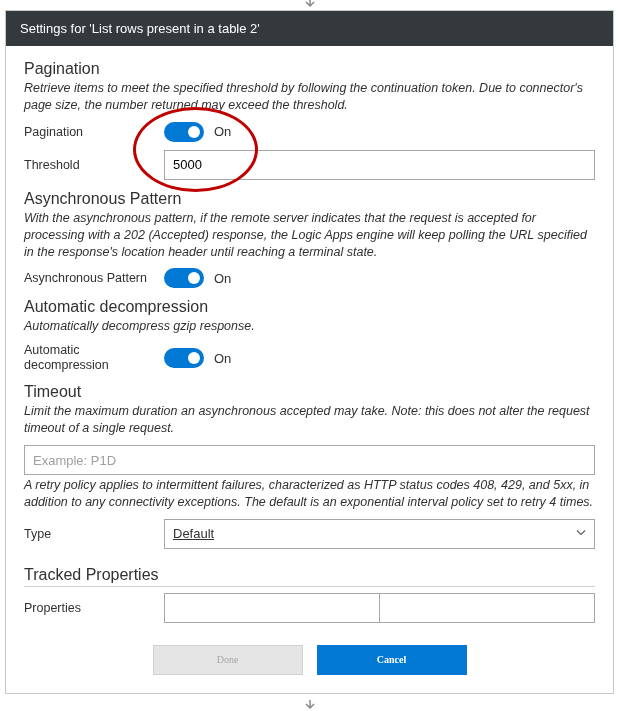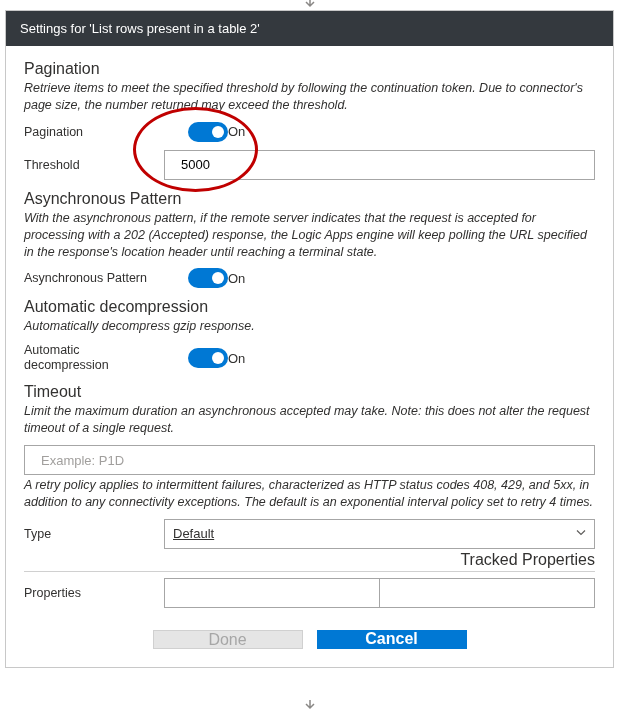--- a/index.html
+++ b/index.html
@@ -52,21 +52,21 @@
     font-size: 12.5px;
     color: #323130;
     flex-shrink: 0;
     display: flex;
     align-items: center;
     gap: 6px;
   }
   .toggle-wrap {
     display: flex;
     align-items: center;
-    margin-left: 24px;
+    gap: 10px;
   }
   .toggle {
     width: 40px;
     height: 20px;
     border-radius: 10px;
     background: #0078d4;
     position: relative;
     cursor: pointer;
   }
   .toggle::after {
@@ -80,21 +80,21 @@
     right: 4px;
   }
   .toggle-label {
     font-size: 13px;
     color: #323130;
   }
   .text-input {
     flex: 1;
     height: 30px;
     border: 1px solid #a6a6a6;
-    padding: 0 16px;
+    padding: 0 8px;
     font-size: 13px;
     font-family: inherit;
   }
   .text-input::placeholder { color: #a19f9d; }
   .select-wrap {
     flex: 1;
     position: relative;
   }
   .select {
     width: 100%;
@@ -126,23 +126,23 @@
   }
   .prop-cell + .prop-cell { border-left: none; }
   .buttons {
     display: flex;
     justify-content: center;
     gap: 14px;
     margin-top: 22px;
   }
   .btn {
     width: 150px;
-    height: 19px;
-    font-size: 16px;
-    font-family: Liberation Sans, sans-serif;
+    height: 30px;
+    font-size: 10px;
+    font-family: Liberation Serif, serif;
     border: none;
     cursor: pointer;
   }
   .btn-done {
     background: #e5e5e5;
     color: #a6a6a6;
     border: 1px solid #d0d0d0;
     cursor: default;
   }
   .btn-cancel {
@@ -242,21 +242,21 @@
       <div class="select-wrap">
         <div class="select" style="line-height:28px;">Default</div>
         <span class="chevron">
           <svg width="12" height="12" viewBox="0 0 12 12">
               <path d="M2 4l4 4 4-4" stroke="#605e5c" stroke-width="1.2" fill="none"></path>
             </svg>
         </span>
       </div>
     </div>
 
-    <div class="section-title" style="margin-top:2px;text-align:right;">Tracked Properties</div>
+    <div class="section-title" style="margin-top:17px;">Tracked Properties</div>
     <hr class="hr-under">
     <div class="row" style="margin-top:6px;align-items:center;">
       <div class="row-label">Properties</div>
       <div class="prop-table">
         <input type="text" class="prop-cell" style="">
         <input type="text" class="prop-cell" style="">
       </div>
     </div>
 
     <div class="buttons">

